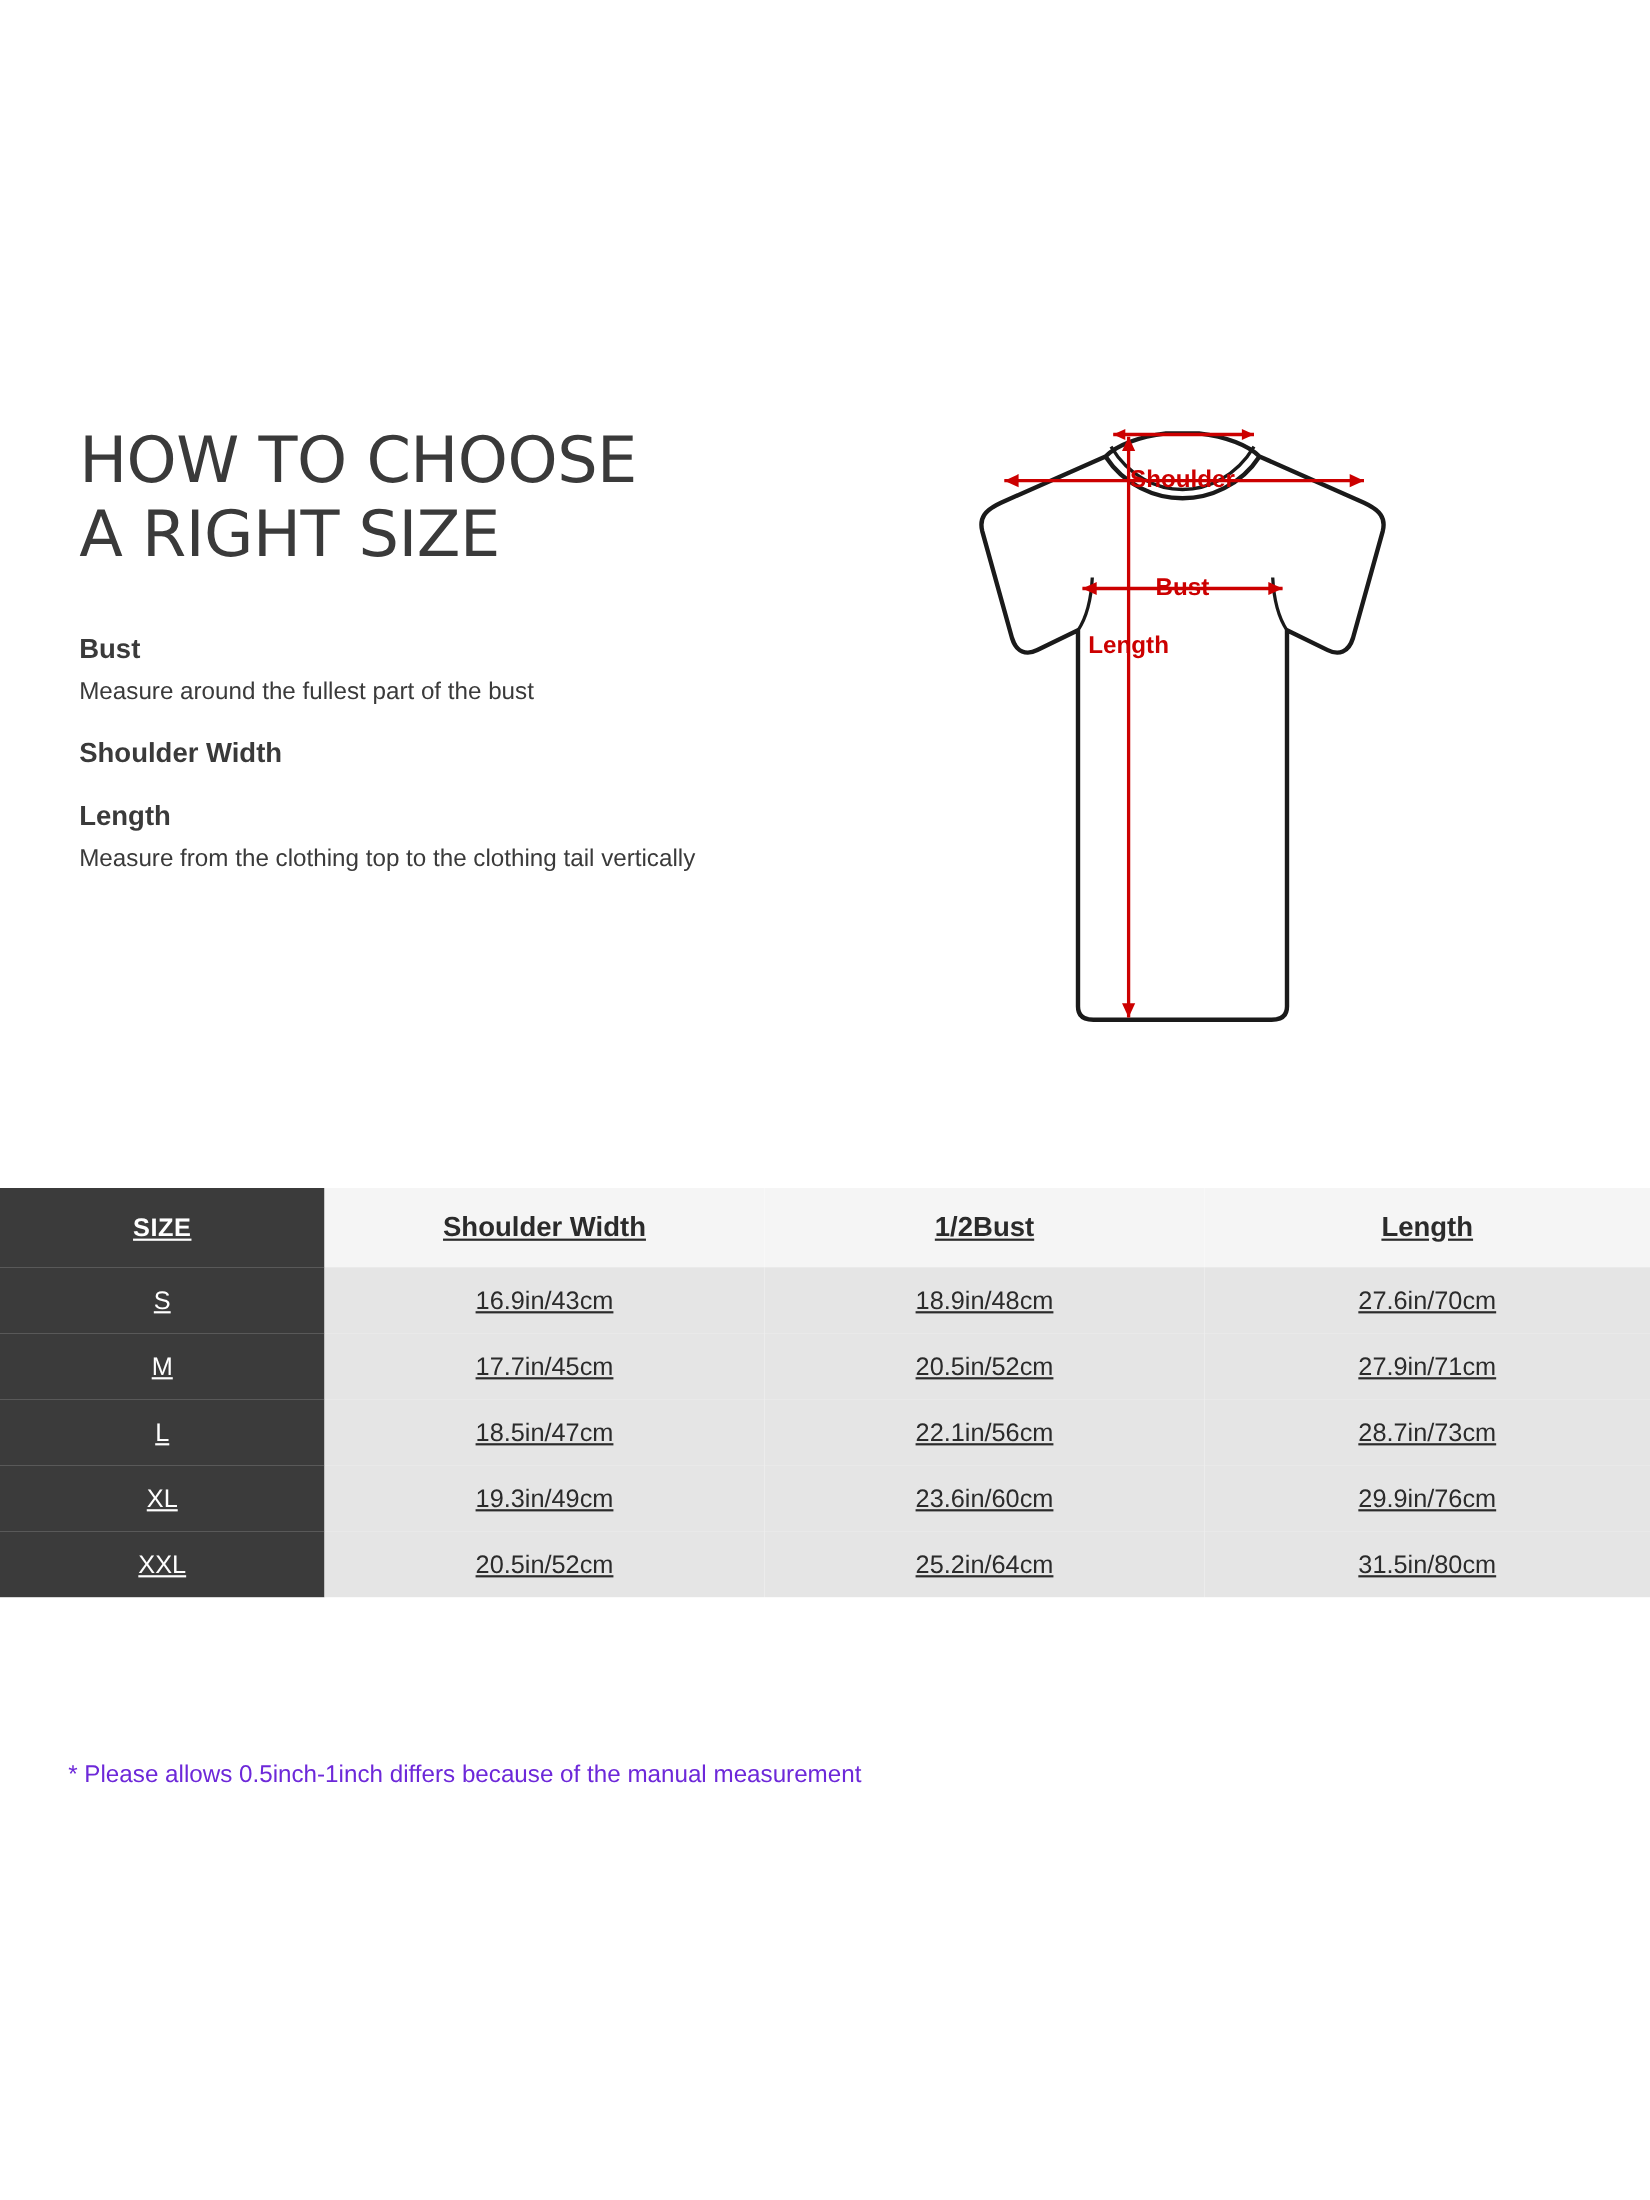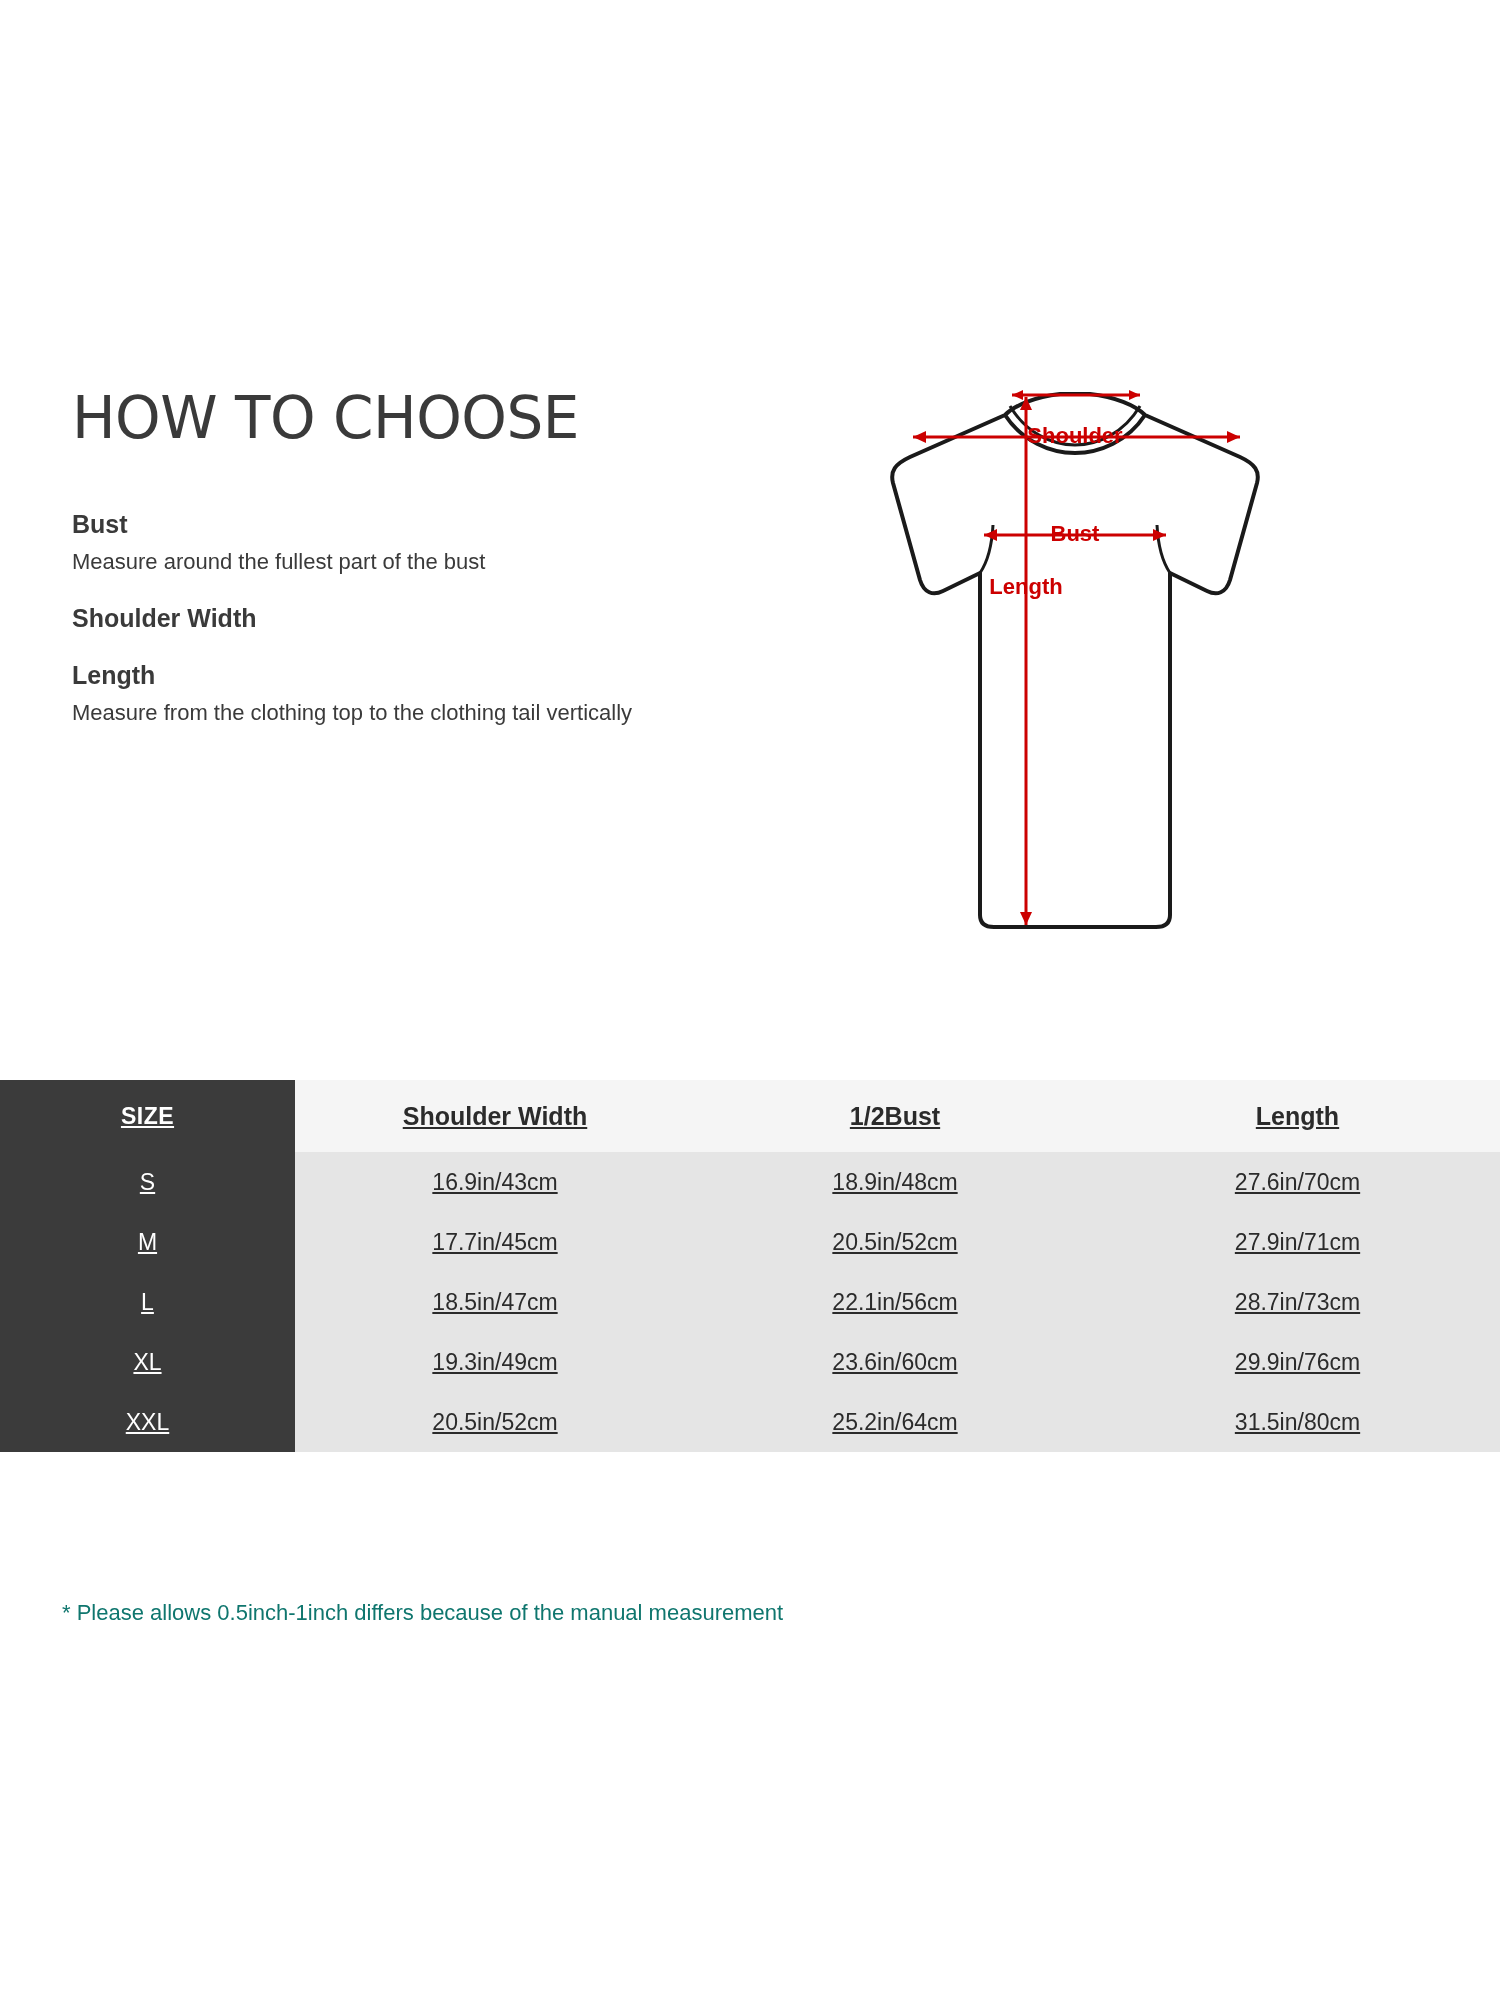--- a/index.html
+++ b/index.html
@@ -129,35 +129,36 @@
   }
   tbody td.data-cell {
     background: #e5e5e5;
   }
 
   .footnote {
     position: absolute;
     left: 62px;
     top: 1600px;
     font-size: 22px;
-    color: #0f766e;
+    color: #6d28d9;
   }
 
   
 </style>
 </head>
 <body>
 
 <div class="page">
 
   <div class="header-wrap">
 
     <div class="left-col">
       <h1 class="main-title">
         <span class="line">HOW TO CHOOSE</span>
+        <span class="line">A RIGHT SIZE</span>
       </h1>
 
       <div class="defs">
         <div class="def-block">
           <p class="def-term">Bust</p>
           <p class="def-desc">Measure around the fullest part of the bust</p>
         </div>
         <div class="def-block">
           <p class="def-term">Shoulder Width</p>
         </div>

